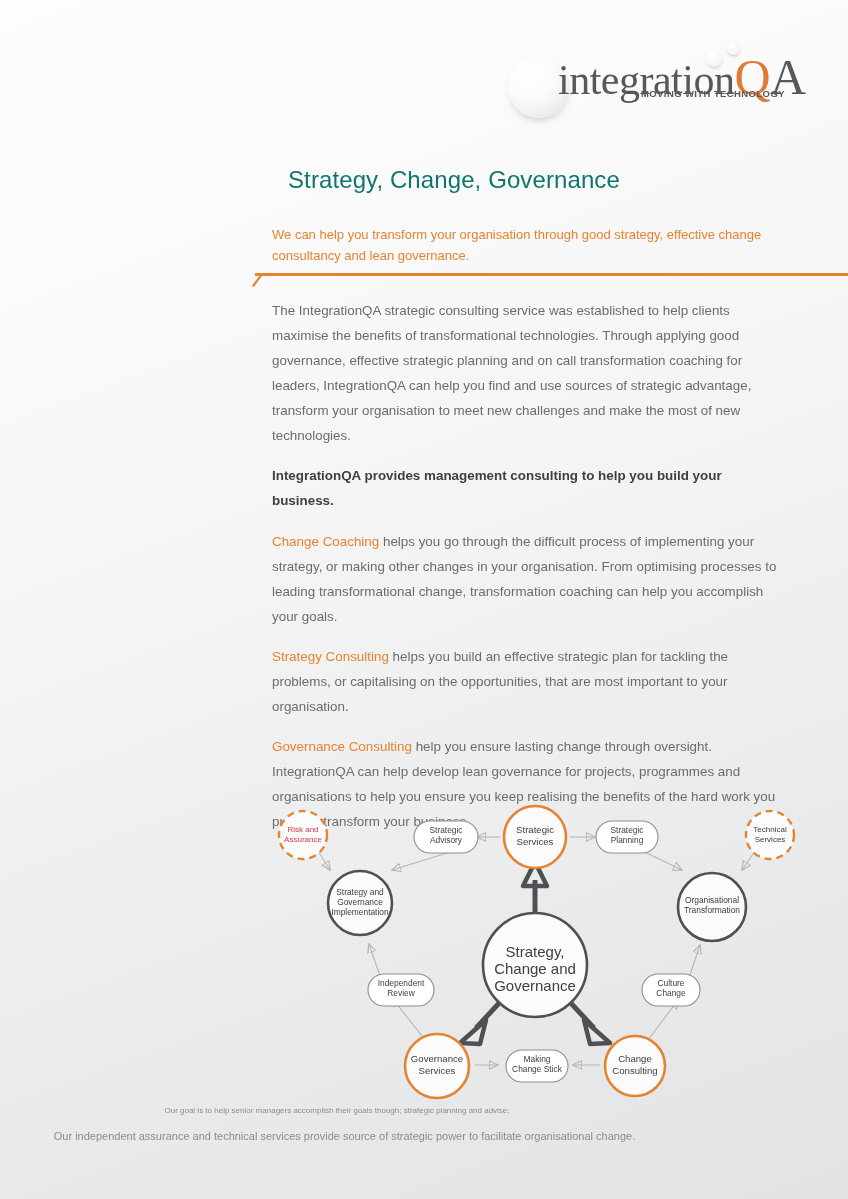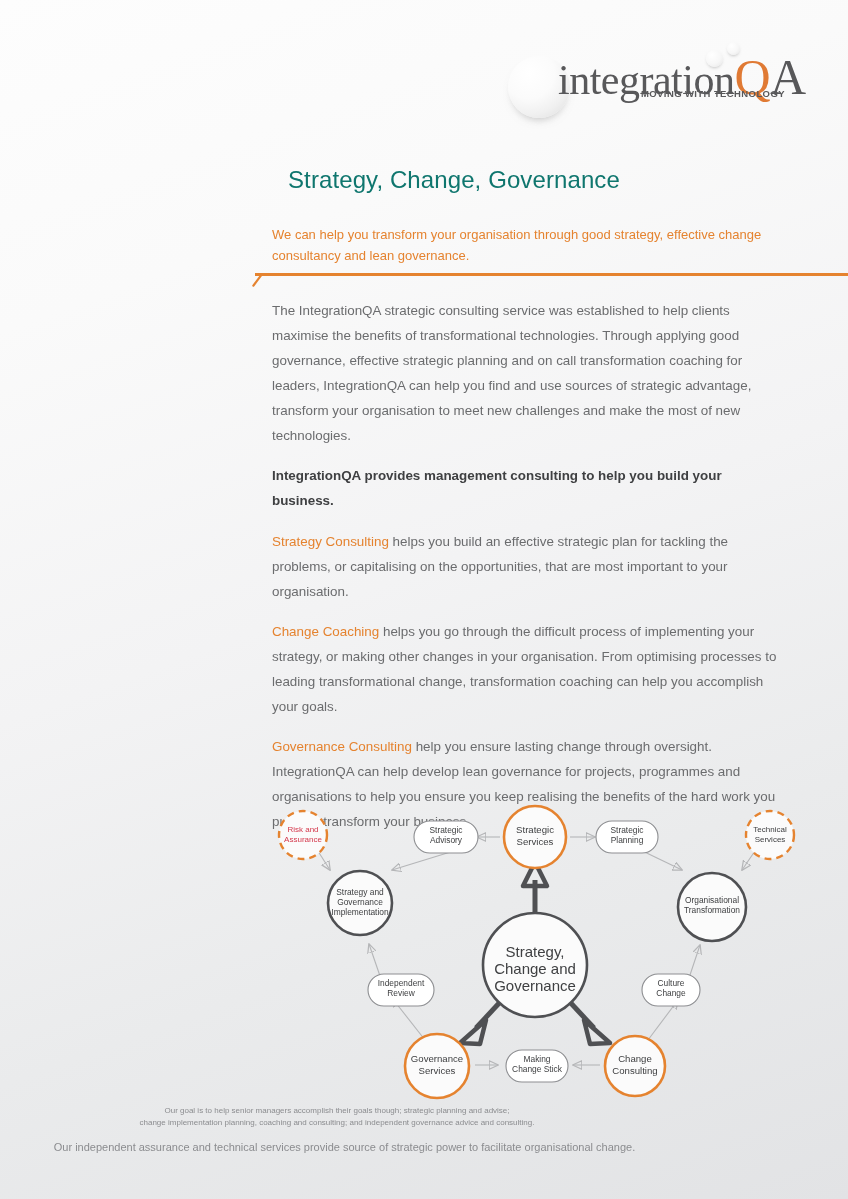--- a/index.html
+++ b/index.html
@@ -94,23 +94,23 @@
 
   <svg class="rule-join" width="20" height="20" viewBox="0 0 20 20">
     <path d="M2 18 L14 2" stroke="#e5832f" stroke-width="3.2" fill="none" stroke-linecap="round"></path>
   </svg>
   <div class="rule"></div>
 
   <div class="body">
     <p class="para">The IntegrationQA strategic consulting service was established to help clients maximise the benefits of transformational technologies.  Through applying good governance, effective strategic planning and on call transformation coaching for leaders, IntegrationQA can help you find and use sources of strategic advantage, transform your organisation to meet new challenges and make the most of new technologies.</p>
     <p class="strong">IntegrationQA provides management consulting to help you build your business.</p>
 
+    <p class="para"><span class="kw">Change Coaching</span><span> helps you go through the difficult process of implementing your strategy, or making other changes in your organisation.  From optimising processes to leading transformational change, transformation coaching can help you accomplish your goals.</span></p>
+
     <p class="para"><span class="kw">Strategy Consulting</span><span> helps you build an effective strategic plan for tackling the problems, or capitalising on the opportunities, that are most important to your organisation.</span></p>
-
-    <p class="para"><span class="kw">Change Coaching</span><span> helps you go through the difficult process of implementing your strategy, or making other changes in your organisation.  From optimising processes to leading transformational change, transformation coaching can help you accomplish your goals.</span></p>
 
     <p class="para"><span class="kw">Governance Consulting</span><span> help you ensure lasting change through oversight. IntegrationQA can help develop lean governance for projects, programmes and organisations to help you ensure you keep realising the benefits of the hard work you put in to transform your business.</span></p>
   </div>
 
   <div class="diagram">
     <svg width="530" height="300" viewBox="0 0 530 300">
       <defs>
         <marker id="ah" markerWidth="9" markerHeight="9" refX="8" refY="4.5" orient="auto">
           <path d="M0,0.6 L8.4,4.5 L0,8.4 Z" fill="none" stroke="#b5b6b8" stroke-width="1.1" stroke-linejoin="round"></path>
         </marker>
@@ -217,17 +217,16 @@
       <g>
         <rect x="236" y="250" width="62" height="32" rx="16" ry="16" fill="#ffffff" stroke="#8d8e91" stroke-width="1.1"></rect>
         <text class="nd-txt" x="267" y="262" text-anchor="middle" font-size="8.4">Making</text>
         <text class="nd-txt" x="267" y="272" text-anchor="middle" font-size="8.4">Change Stick</text>
       </g>
     </svg>
   </div>
 
   <div class="foot">
     <p class="f1">Our goal is to help senior managers accomplish their goals though; strategic planning and advise;</p>
-    <p class="f1">change implementation planning, coaching and consulting; and independent governance advice and consulting.</p>
     <p class="f2">Our independent assurance and technical services provide source of strategic power to facilitate organisational change.</p>
   </div>
 
 </div>
 
 </body></html>

